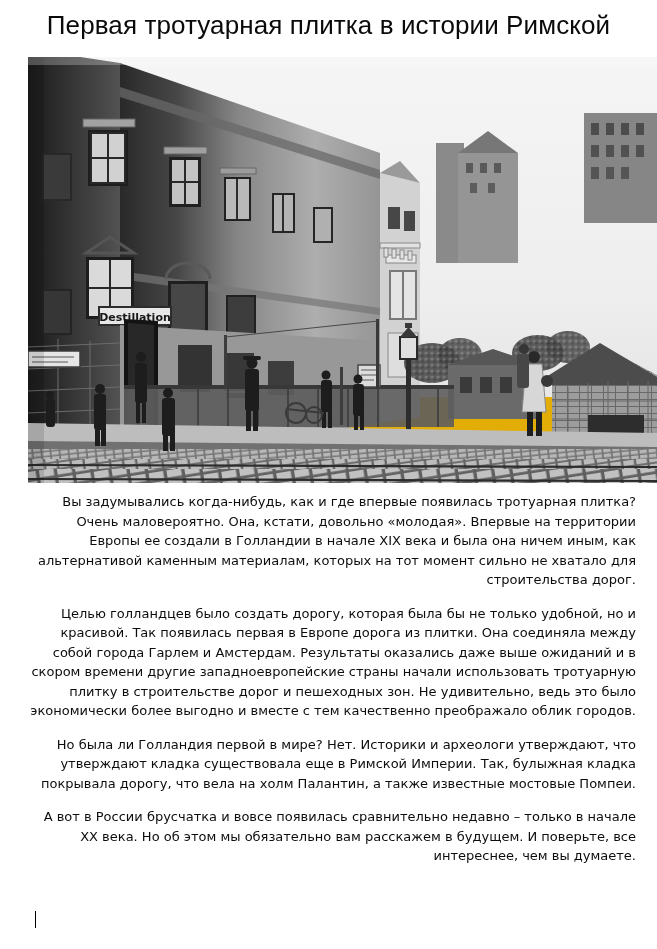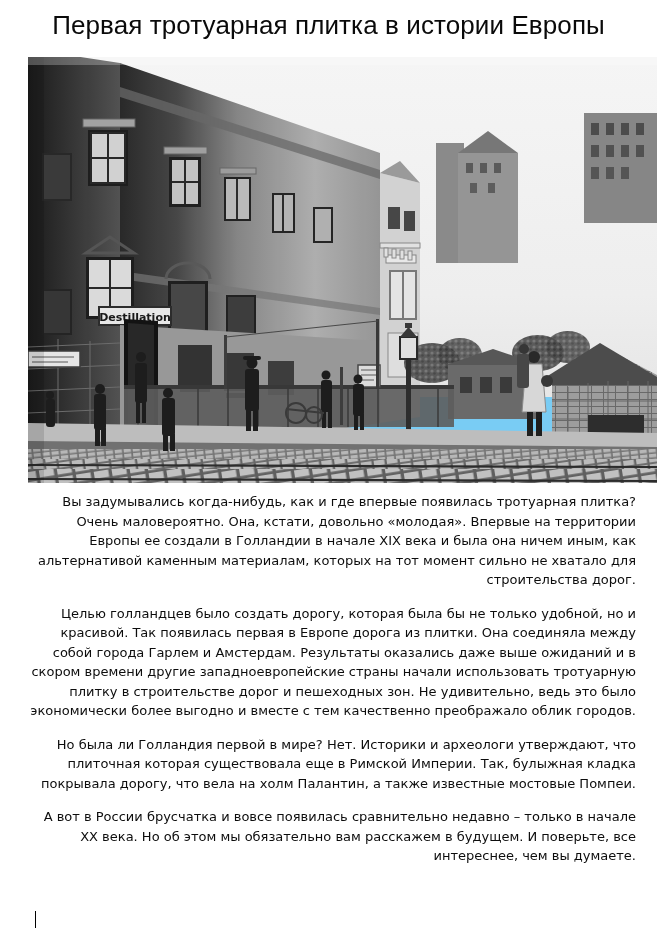--- a/index.html
+++ b/index.html
@@ -33,21 +33,21 @@
     color: #0a0a0a;
     letter-spacing: 0.1px;
   }
   .photo-wrap {
     position: absolute;
     left: 28px;
     top: 57px;
     width: 629px;
     height: 426px;
     overflow: hidden;
-    background: #7dd3fc;
+    background: #eab308;
   }
   .photo-wrap svg {
     display: block;
     width: 629px;
     height: 426px;
   }
   .article {
     position: absolute;
     left: 28px;
     top: 492px;
@@ -86,21 +86,21 @@
     height: 17px;
     background: #000000;
     margin-left: 5px;
   }
 </style>
 </head>
 <body>
 
 <div class="page">
 
-  <div class="title">Первая тротуарная плитка в истории Европы</div>
+  <div class="title">Первая тротуарная плитка в истории Римской</div>
 
   <div class="photo-wrap">
     <svg viewBox="0 0 629 426" preserveAspectRatio="none">
       <defs>
         <linearGradient id="skyGrad" x1="0" y1="0" x2="0" y2="1">
           <stop offset="0%" stop-color="#fdfdfd"></stop>
           <stop offset="70%" stop-color="#f6f6f6"></stop>
           <stop offset="100%" stop-color="#eeeeee"></stop>
         </linearGradient>
         <linearGradient id="wallGrad" x1="0" y1="0" x2="1" y2="0">
@@ -429,21 +429,21 @@
         <rect x="0" y="0" width="629" height="426" fill="#000000" opacity="0.03"></rect>
         <rect x="0" y="0" width="16" height="426" fill="#000000" opacity="0.12"></rect>
         <rect x="0" y="0" width="629" height="8" fill="#ffffff" opacity="0.25"></rect>
       </g>
     </svg>
   </div>
 
   <div class="article">
     <p class="para">Вы задумывались когда-нибудь, как и где впервые появилась тротуарная плитка? Очень маловероятно. Она, кстати, довольно «молодая». Впервые на территории Европы ее создали в Голландии в начале XIX века и была она ничем иным, как альтернативой каменным материалам, которых на тот момент сильно не хватало для строительства дорог.</p>
     <p class="para">Целью голландцев было создать дорогу, которая была бы не только удобной, но и красивой. Так появилась первая в Европе дорога из плитки. Она соединяла между собой города Гарлем и Амстердам. Результаты оказались даже выше ожиданий и в скором времени другие западноевропейские страны начали использовать тротуарную плитку в строительстве дорог и пешеходных зон. Не удивительно, ведь это было экономически более выгодно и вместе с тем качественно преображало облик городов.</p>
-    <p class="para">Но была ли Голландия первой в мире? Нет. Историки и археологи утверждают, что плиточная которая существовала еще в Римской Империи. Так, булыжная кладка покрывала дорогу, что вела на холм Палантин, а также известные мостовые Помпеи.</p>
+    <p class="para">Но была ли Голландия первой в мире? Нет. Историки и археологи утверждают, что утверждают кладка существовала еще в Римской Империи. Так, булыжная кладка покрывала дорогу, что вела на холм Палантин, а также известные мостовые Помпеи.</p>
     <p class="para">А вот в России брусчатка и вовсе появилась сравнительно недавно – только в начале XX века. Но об этом мы обязательно вам расскажем в будущем. И поверьте, все интереснее, чем вы думаете.</p>
   </div>
 
   <div class="link-row">
     <span class="caret"></span>
   </div>
 
 </div>
 
 </body></html>

